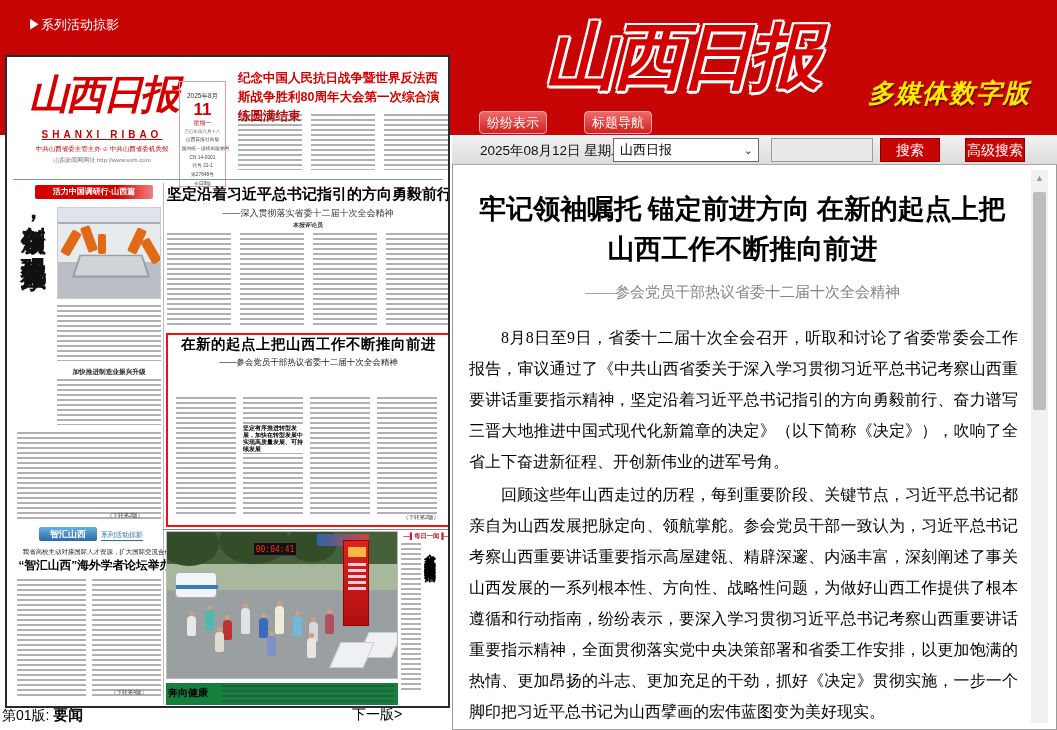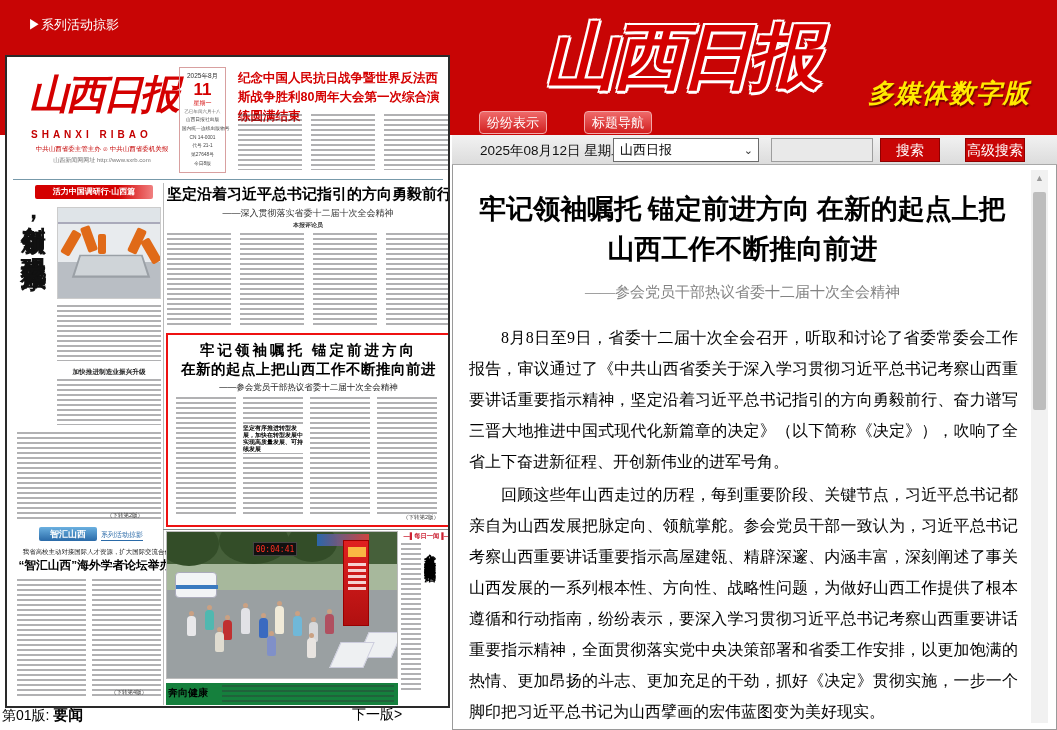--- a/index.html
+++ b/index.html
@@ -63,29 +63,29 @@
   .footer-next { position:absolute; left:352px; top:706px; font-size:14px; color:#000; cursor:pointer; }
 
   
   .paper { position:absolute; left:5px; top:55px; width:445px; height:653px; background:#fff;
     border:2px solid #2a2a2a; overflow:hidden; }
 
   .np-logo { position:absolute; left:22px; top:6px; width:145px; height:62px;
     font-family:"DejaVu Serif", serif; font-weight:bold; font-style:italic; font-size:40px;
     line-height:62px; color:#d40000; letter-spacing:-3px; white-space:nowrap;
     text-shadow:-1px -1px 0 #fff, 1px -1px 0 #fff, -1px 1px 0 #fff, 1px 1px 0 #fff; }
-  .np-pinyin { position:absolute; left:24px; top:72px; width:142px; text-align:left; color:#c40000;
-    font-size:10px; letter-spacing:4px; font-weight:bold; }
+  .np-pinyin { position:absolute; left:24px; top:72px; width:142px; text-align:center; color:#c40000;
+    font-size:10px; letter-spacing:4px; font-weight:bold;text-decoration:underline; }
   .np-org { position:absolute; left:12px; top:88px; width:166px; text-align:center; color:#c40000;
     font-size:6.5px; white-space:nowrap; }
   .np-url { position:absolute; left:24px; top:99px; width:142px; text-align:center; color:#777;
     font-size:6px; }
 
-  .np-datebox { position:absolute; left:172px; top:10px; width:47px; height:106px;
-    border:1px solid #d8a0a0; text-align:center; padding-top:4px; }
+  .np-datebox { position:absolute; left:172px; top:24px; width:47px; height:106px;
+    border:1px solid #d8a0a0; text-align:center; padding-top:10px; }
   .np-datebox .m { font-size:6.5px; color:#333; }
   .np-datebox .d { font-size:17px; color:#d40000; font-weight:bold; line-height:18px; }
   .np-datebox .w { font-size:6px; color:#d40000; }
   .np-datebox .l { font-size:5px; color:#666; transform:scale(.9); }
   .np-datebox .s { font-size:5.2px; color:#444; margin-top:2px; transform:scale(.92); white-space:nowrap; }
 
   .np-head1 { position:absolute; left:231px; top:12px; width:211px; color:#d40000; font-weight:bold;
     font-size:12.5px; line-height:19px; font-family:"Liberation Sans",sans-serif; }
   .sim-l { background:repeating-linear-gradient(to bottom, rgba(50,50,55,.38) 0, rgba(50,50,55,.38) 2px, transparent 2px, transparent 5px); }
   .np-head1-txt { position:absolute; left:231px; top:57px; width:211px; height:56px; }
@@ -301,21 +301,20 @@
     <div class="np-comm-sub">——深入贯彻落实省委十二届十次全会精神</div>
     <div class="np-comm-by">本报评论员</div>
     <div class="np-comm-text">
       <div class="col sim-l" style="left:0"></div>
       <div class="col sim-l" style="left:73px"></div>
       <div class="col sim-l" style="left:146px"></div>
       <div class="col sim-l" style="left:219px"></div>
     </div>
 
     <div class="np-red-box">
-      <div class="t1">牢记领袖嘱托 锚定前进方向</div>
       <div class="t2">在新的起点上把山西工作不断推向前进</div>
       <div class="sub">——参会党员干部热议省委十二届十次全会精神</div>
       <div class="cols">
         <div class="col sim-l" style="left:0"></div>
         <div class="col sim-l" style="left:67px"></div>
         <div class="col sim-l" style="left:134px"></div>
         <div class="col sim-l" style="left:201px"></div>
         <div class="mini-sub">坚定有序推进转型发展，加快在转型发展中实现高质量发展、可持续发展</div>
       </div>
       <div class="np-jump3">（下转第2版）</div>

